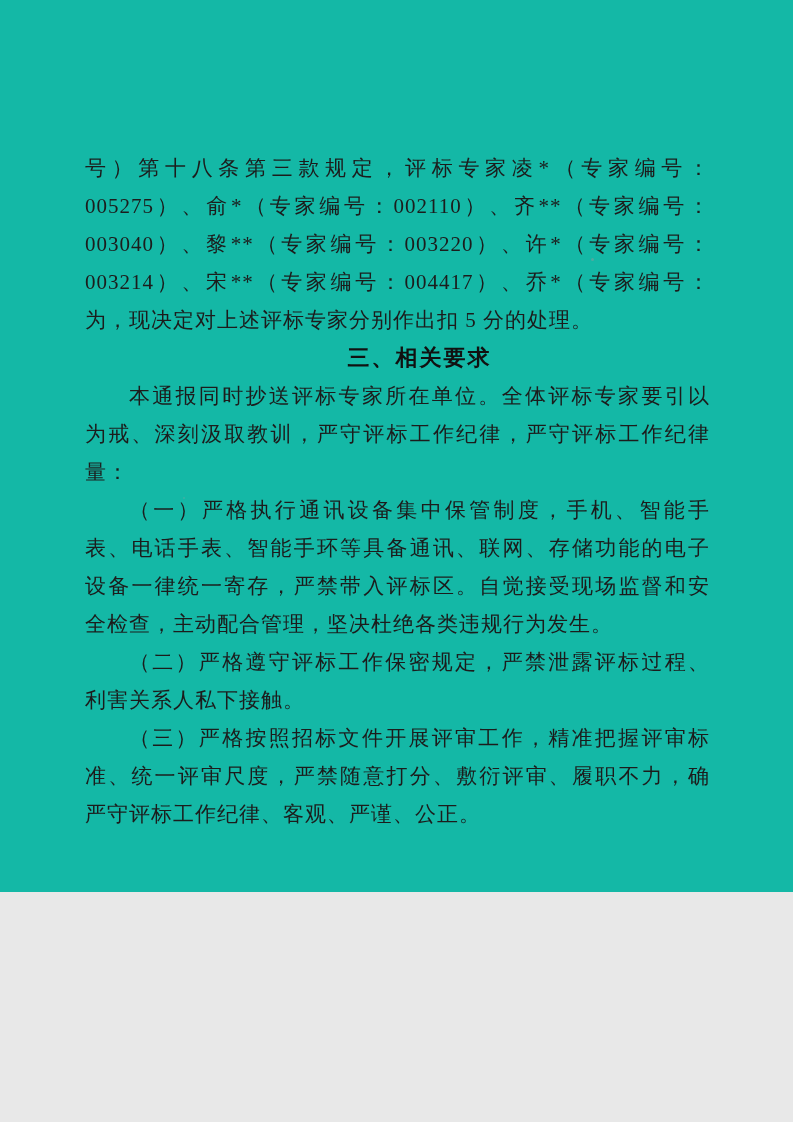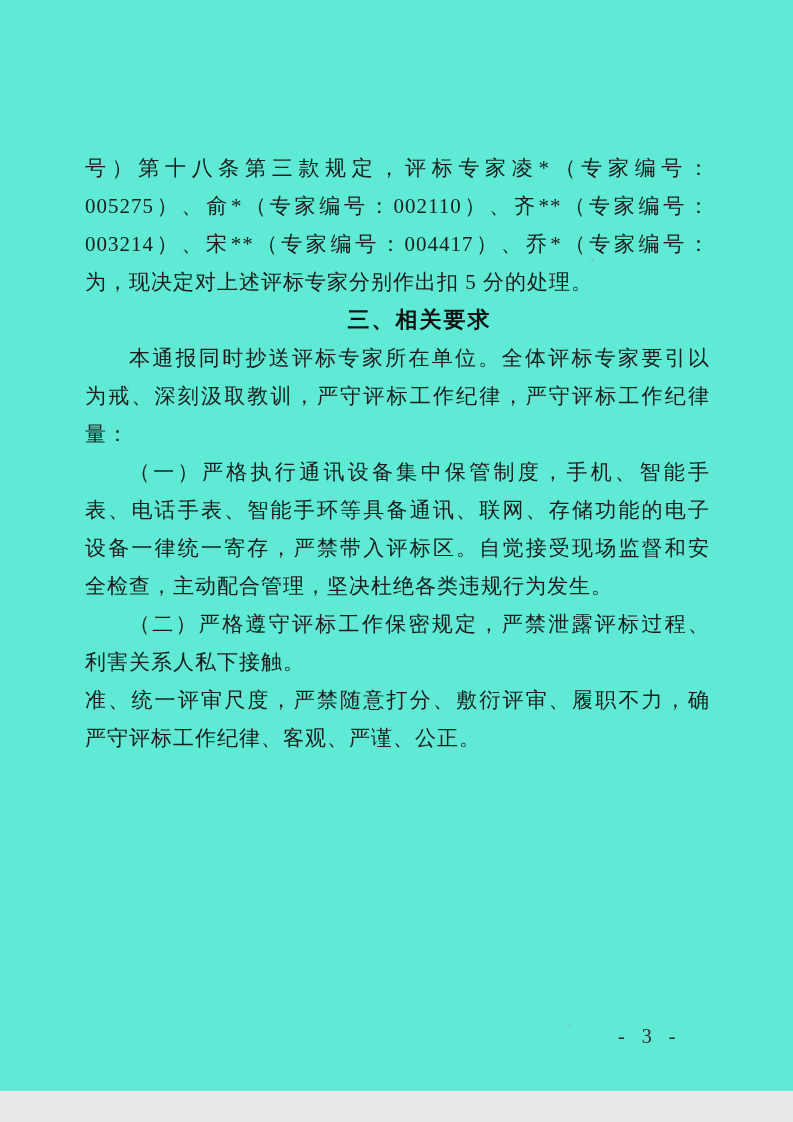--- a/index.html
+++ b/index.html
@@ -3,23 +3,23 @@
 <meta charset="utf-8">
 <style>
   html, body {
     margin: 0;
     padding: 0;
     background: #e8e8e8;
   }
   .page {
     position: relative;
     width: 793px;
-    height: 1091px;
+    height: 892px;
     margin: 0 auto;
-    background: #5eead4;
+    background: #14b8a6;
     overflow: hidden;
     font-family: "Liberation Serif", "DejaVu Serif", serif;
     color: #1c1c1c;
   }
   .body-text {
     position: absolute;
     left: 85px;
     top: 149px;
     width: 625px;
   }
@@ -71,37 +71,39 @@
 </style>
 </head>
 <body>
 
 <div class="page">
 
   <main class="body-text">
 
     <p class="line stretch">号）第十八条第三款规定，评标专家凌*（专家编号：</p>
     <p class="line stretch">005275）、俞*（专家编号：002110）、齐**（专家编号：</p>
+    <p class="line stretch">003040）、黎**（专家编号：003220）、许*（专家编号：</p>
     <p class="line stretch">003214）、宋**（专家编号：004417）、乔*（专家编号：</p>
     <p class="line">为，现决定对上述评标专家分别作出扣 5 分的处理。</p>
 
     <h2 class="line heading indent">三、相关要求</h2>
 
     <p class="line stretch indent">本通报同时抄送评标专家所在单位。全体评标专家要引以</p>
     <p class="line stretch">为戒、深刻汲取教训，严守评标工作纪律，严守评标工作纪律</p>
     <p class="line">量：</p>
 
     <p class="line stretch indent">（一）严格执行通讯设备集中保管制度，手机、智能手</p>
     <p class="line stretch">表、电话手表、智能手环等具备通讯、联网、存储功能的电子</p>
     <p class="line stretch">设备一律统一寄存，严禁带入评标区。自觉接受现场监督和安</p>
     <p class="line">全检查，主动配合管理，坚决杜绝各类违规行为发生。</p>
 
     <p class="line stretch indent">（二）严格遵守评标工作保密规定，严禁泄露评标过程、</p>
     <p class="line">利害关系人私下接触。</p>
 
+    <p class="line stretch indent">（三）严格按照招标文件开展评审工作，精准把握评审标</p>
     <p class="line stretch">准、统一评审尺度，严禁随意打分、敷衍评审、履职不力，确</p>
     <p class="line">严守评标工作纪律、客观、严谨、公正。</p>
 
   </main>
 
   <div class="page-number">- 3 -</div>
 
   <div class="speckle sp1"></div>
   <div class="speckle sp2"></div>
   <div class="speckle sp3"></div>

